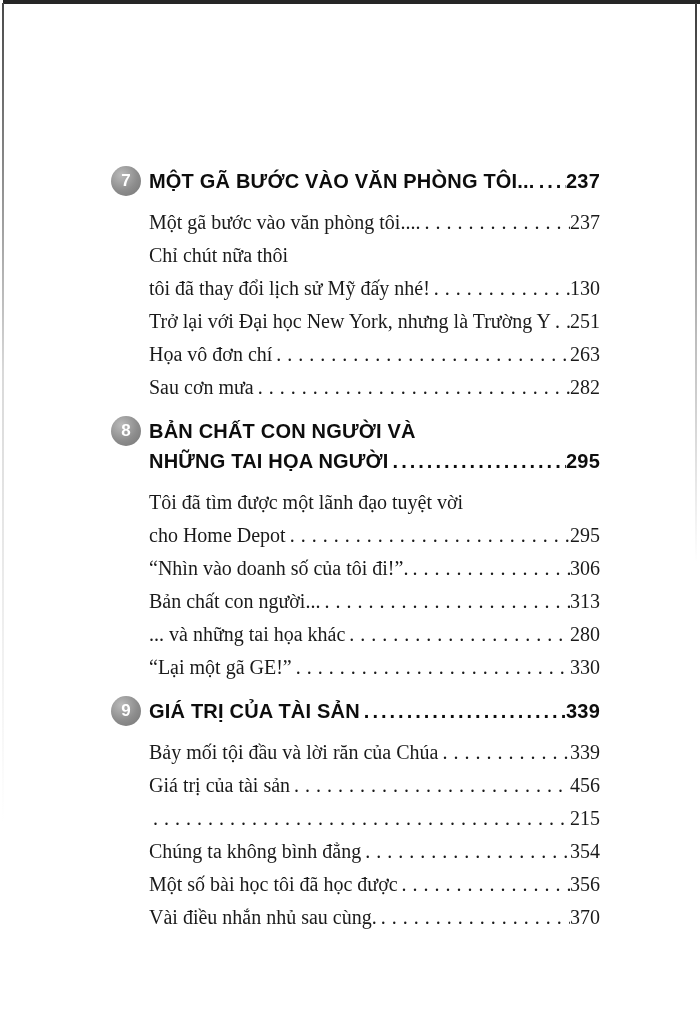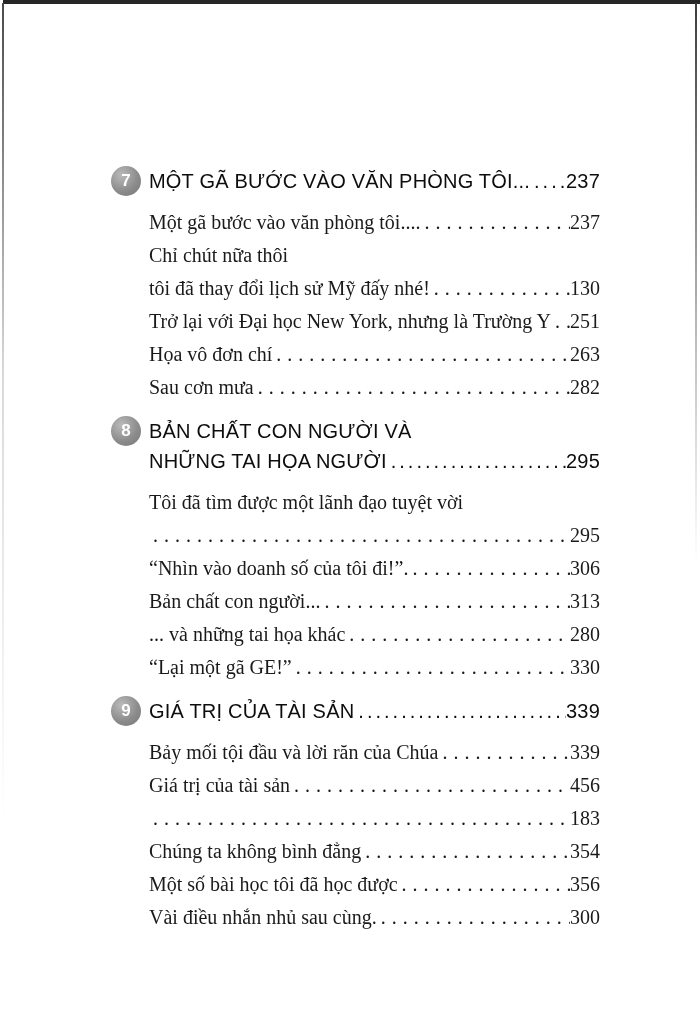--- a/index.html
+++ b/index.html
@@ -40,21 +40,21 @@
     margin-right: 8px; margin-top: 0;
     color: #ffffff;
     font-family: "Liberation Sans", sans-serif;
     font-weight: bold; font-size: 17px; line-height: 30px;
     text-align: center;
     box-sizing: border-box;
   }
   .head-lines {
     flex: 1 1 auto; min-width: 0;
     font-family: "Liberation Sans", sans-serif;
-    font-weight: 400;
+    font-weight: 700;
     font-size: 20px; line-height: 30px;
     color: #0d0d0d;
     letter-spacing: 0.2px;
   }
   .entries {
     list-style: none;
     margin: 10px 0 0 0;
     padding: 0 0 0 38px;
     font-size: 20px; line-height: 33px;
     color: #1a1a1a;
@@ -145,20 +145,21 @@
               <span class="pagenum">295</span>
             </div>
           </div>
         </div>
         <ul class="entries">
           <li class="entry">
             <div class="toc-row">
               <span class="row-text">Tôi đã tìm được một lãnh đạo tuyệt vời</span>
             </div>
             <div class="toc-row">
+              <span class="row-text">cho Home Depot</span>
               <span class="leader">..........................................................................................</span>
               <span class="pagenum">295</span>
             </div>
           </li>
           <li class="entry">
             <div class="toc-row">
               <span class="row-text">“Nhìn vào doanh số của tôi đi!”.</span>
               <span class="leader">..........................................................................................</span>
               <span class="pagenum">306</span>
             </div>
@@ -208,40 +209,40 @@
           <li class="entry">
             <div class="toc-row">
               <span class="row-text">Giá trị của tài sản</span>
               <span class="leader">..........................................................................................</span>
               <span class="pagenum">456</span>
             </div>
           </li>
           <li class="entry">
             <div class="toc-row">
               <span class="leader">..........................................................................................</span>
-              <span class="pagenum">183</span>
+              <span class="pagenum">215</span>
             </div>
           </li>
           <li class="entry">
             <div class="toc-row">
               <span class="row-text">Chúng ta không bình đẳng</span>
               <span class="leader">..........................................................................................</span>
               <span class="pagenum">354</span>
             </div>
           </li>
           <li class="entry">
             <div class="toc-row">
               <span class="row-text">Một số bài học tôi đã học được</span>
               <span class="leader">..........................................................................................</span>
               <span class="pagenum">356</span>
             </div>
           </li>
           <li class="entry">
             <div class="toc-row">
               <span class="row-text">Vài điều nhắn nhủ sau cùng.</span>
               <span class="leader">..........................................................................................</span>
-              <span class="pagenum">300</span>
+              <span class="pagenum">370</span>
             </div>
           </li>
         </ul>
       </section>
     </main>
 </div>
 
 </body></html>

